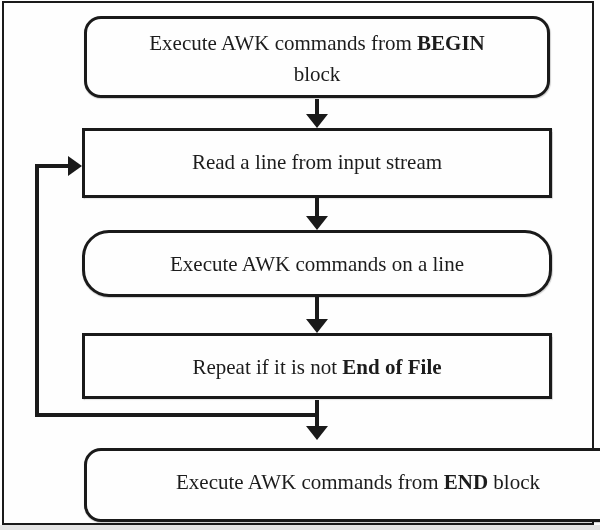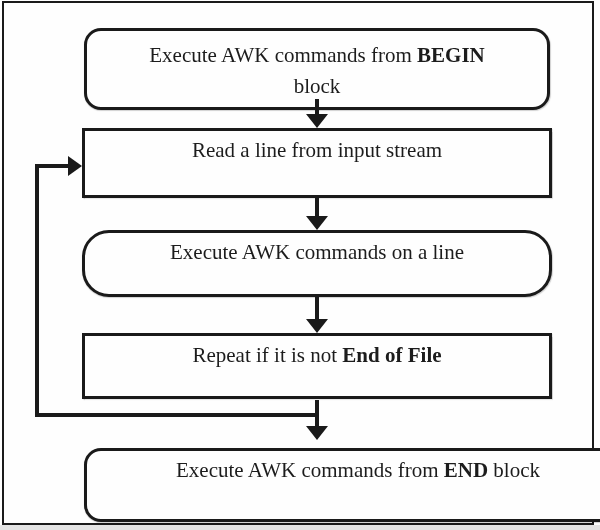--- a/index.html
+++ b/index.html
@@ -14,22 +14,22 @@
   .bottom-strip{
     position:absolute;left:0;bottom:0;width:600px;height:5px;background:#e4e4e4;
   }
   .node{
     position:absolute;box-sizing:border-box;border:3px solid #1a1a1a;background:#fefefe;
     text-align:center;font-size:21px;line-height:31px;color:#1c1c1c;
     box-shadow:0.5px 1px 1px rgba(0,0,0,0.18);
   }
   .node.rounded{border-radius:17px;}
   .node b{font-weight:700;}
-  .pad-top-sm{padding-top:9px;margin-top:12px;}
-  .pad-top-md{padding-top:4px;}
+  .pad-top-sm{padding-top:9px;}
+  .pad-top-md{padding-top:16px;}
   .vline,.hline{position:absolute;background:#1a1a1a;}
   .vline{width:4px;}
   .hline{height:4px;}
   .head-down{
     position:absolute;width:0;height:0;
     border-left:11px solid transparent;border-right:11px solid transparent;
     border-top:14px solid #1a1a1a;
   }
   .head-right{
     position:absolute;width:0;height:0;

